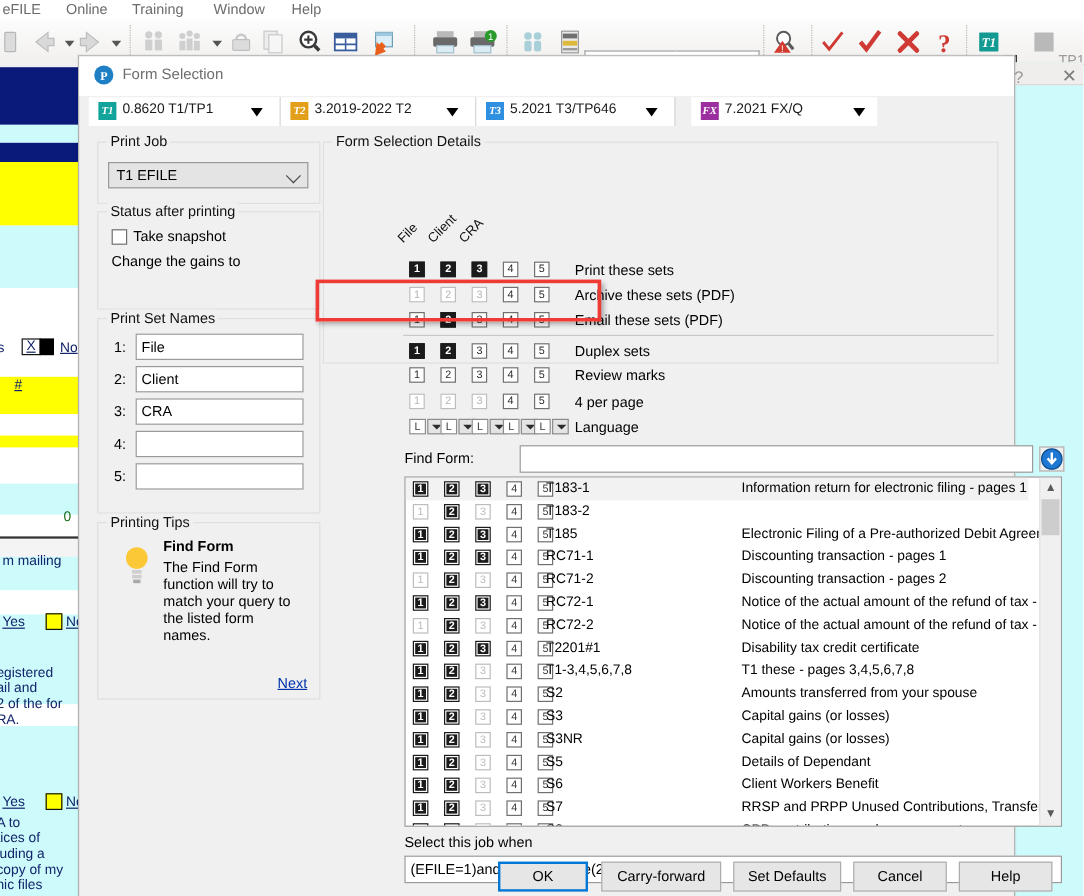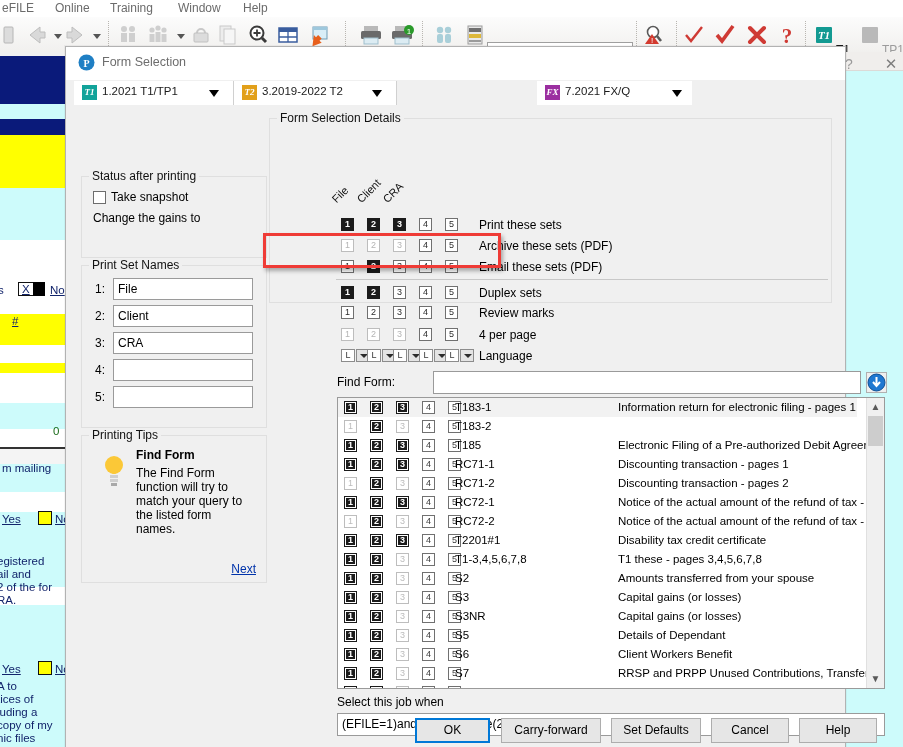--- a/index.html
+++ b/index.html
@@ -422,35 +422,47 @@
         </svg>
       </span>
       <span class="t">Form Selection</span>
       <span class="dlg-q">?</span>
       <span class="dlg-x">✕</span>
     </div>
 
     <div class="tabs">
       <div class="tab" style="left:8px;width:160px;">
         <span class="badge" style="background:#12a39a">T1</span>
-        <span class="lbl">1.2021 T1/TP1</span>
+        <span class="lbl">0.8620 T1/TP1</span>
         <span class="arrow" style="left:135px"></span>
       </div>
       <div class="tab" style="left:168px;width:163px;">
         <span class="badge" style="background:#e2a01a">T2</span>
         <span class="lbl">3.2019-2022 T2</span>
         <span class="arrow" style="left:138px"></span>
       </div>
-      <div class="tab" style="left:471px;width:155px;border-right:none;">
+      <div class="tab" style="left:331px;width:166px;">
+        <span class="badge" style="background:#2f8fe0">T3</span>
+        <span class="lbl">5.2021 T3/TP646</span>
+        <span class="arrow" style="left:141px"></span>
+      </div>
+      <div class="tab" style="left:510px;width:155px;border-right:none;">
         <span class="badge" style="background:#9b2fa0">FX</span>
         <span class="lbl">7.2021 FX/Q</span>
         <span class="arrow" style="left:135px"></span>
       </div>
     </div>
 
+    <div class="grp" style="left:15px;top:71px;width:184px;height:50px;">
+      <span class="cap">Print Job</span>
+      <div class="combo" style="left:8px;top:16px;width:167px;height:22px;">
+        <span class="cv">T1 EFILE</span>
+        <span class="cc"></span>
+      </div>
+    </div>
 
     <div class="grp" style="left:15px;top:129px;width:184px;height:80px;">
       <span class="cap">Status after printing</span>
       <div class="cb" style="left:11px;top:14px;"></div>
       <span class="lbl" style="left:29px;top:13px;">Take snapshot</span>
       <span class="lbl" style="left:11px;top:34px;">Change the gains to</span>
     </div>
 
     <div class="grp" style="left:15px;top:218px;width:184px;height:161px;">
       <span class="cap">Print Set Names</span>

